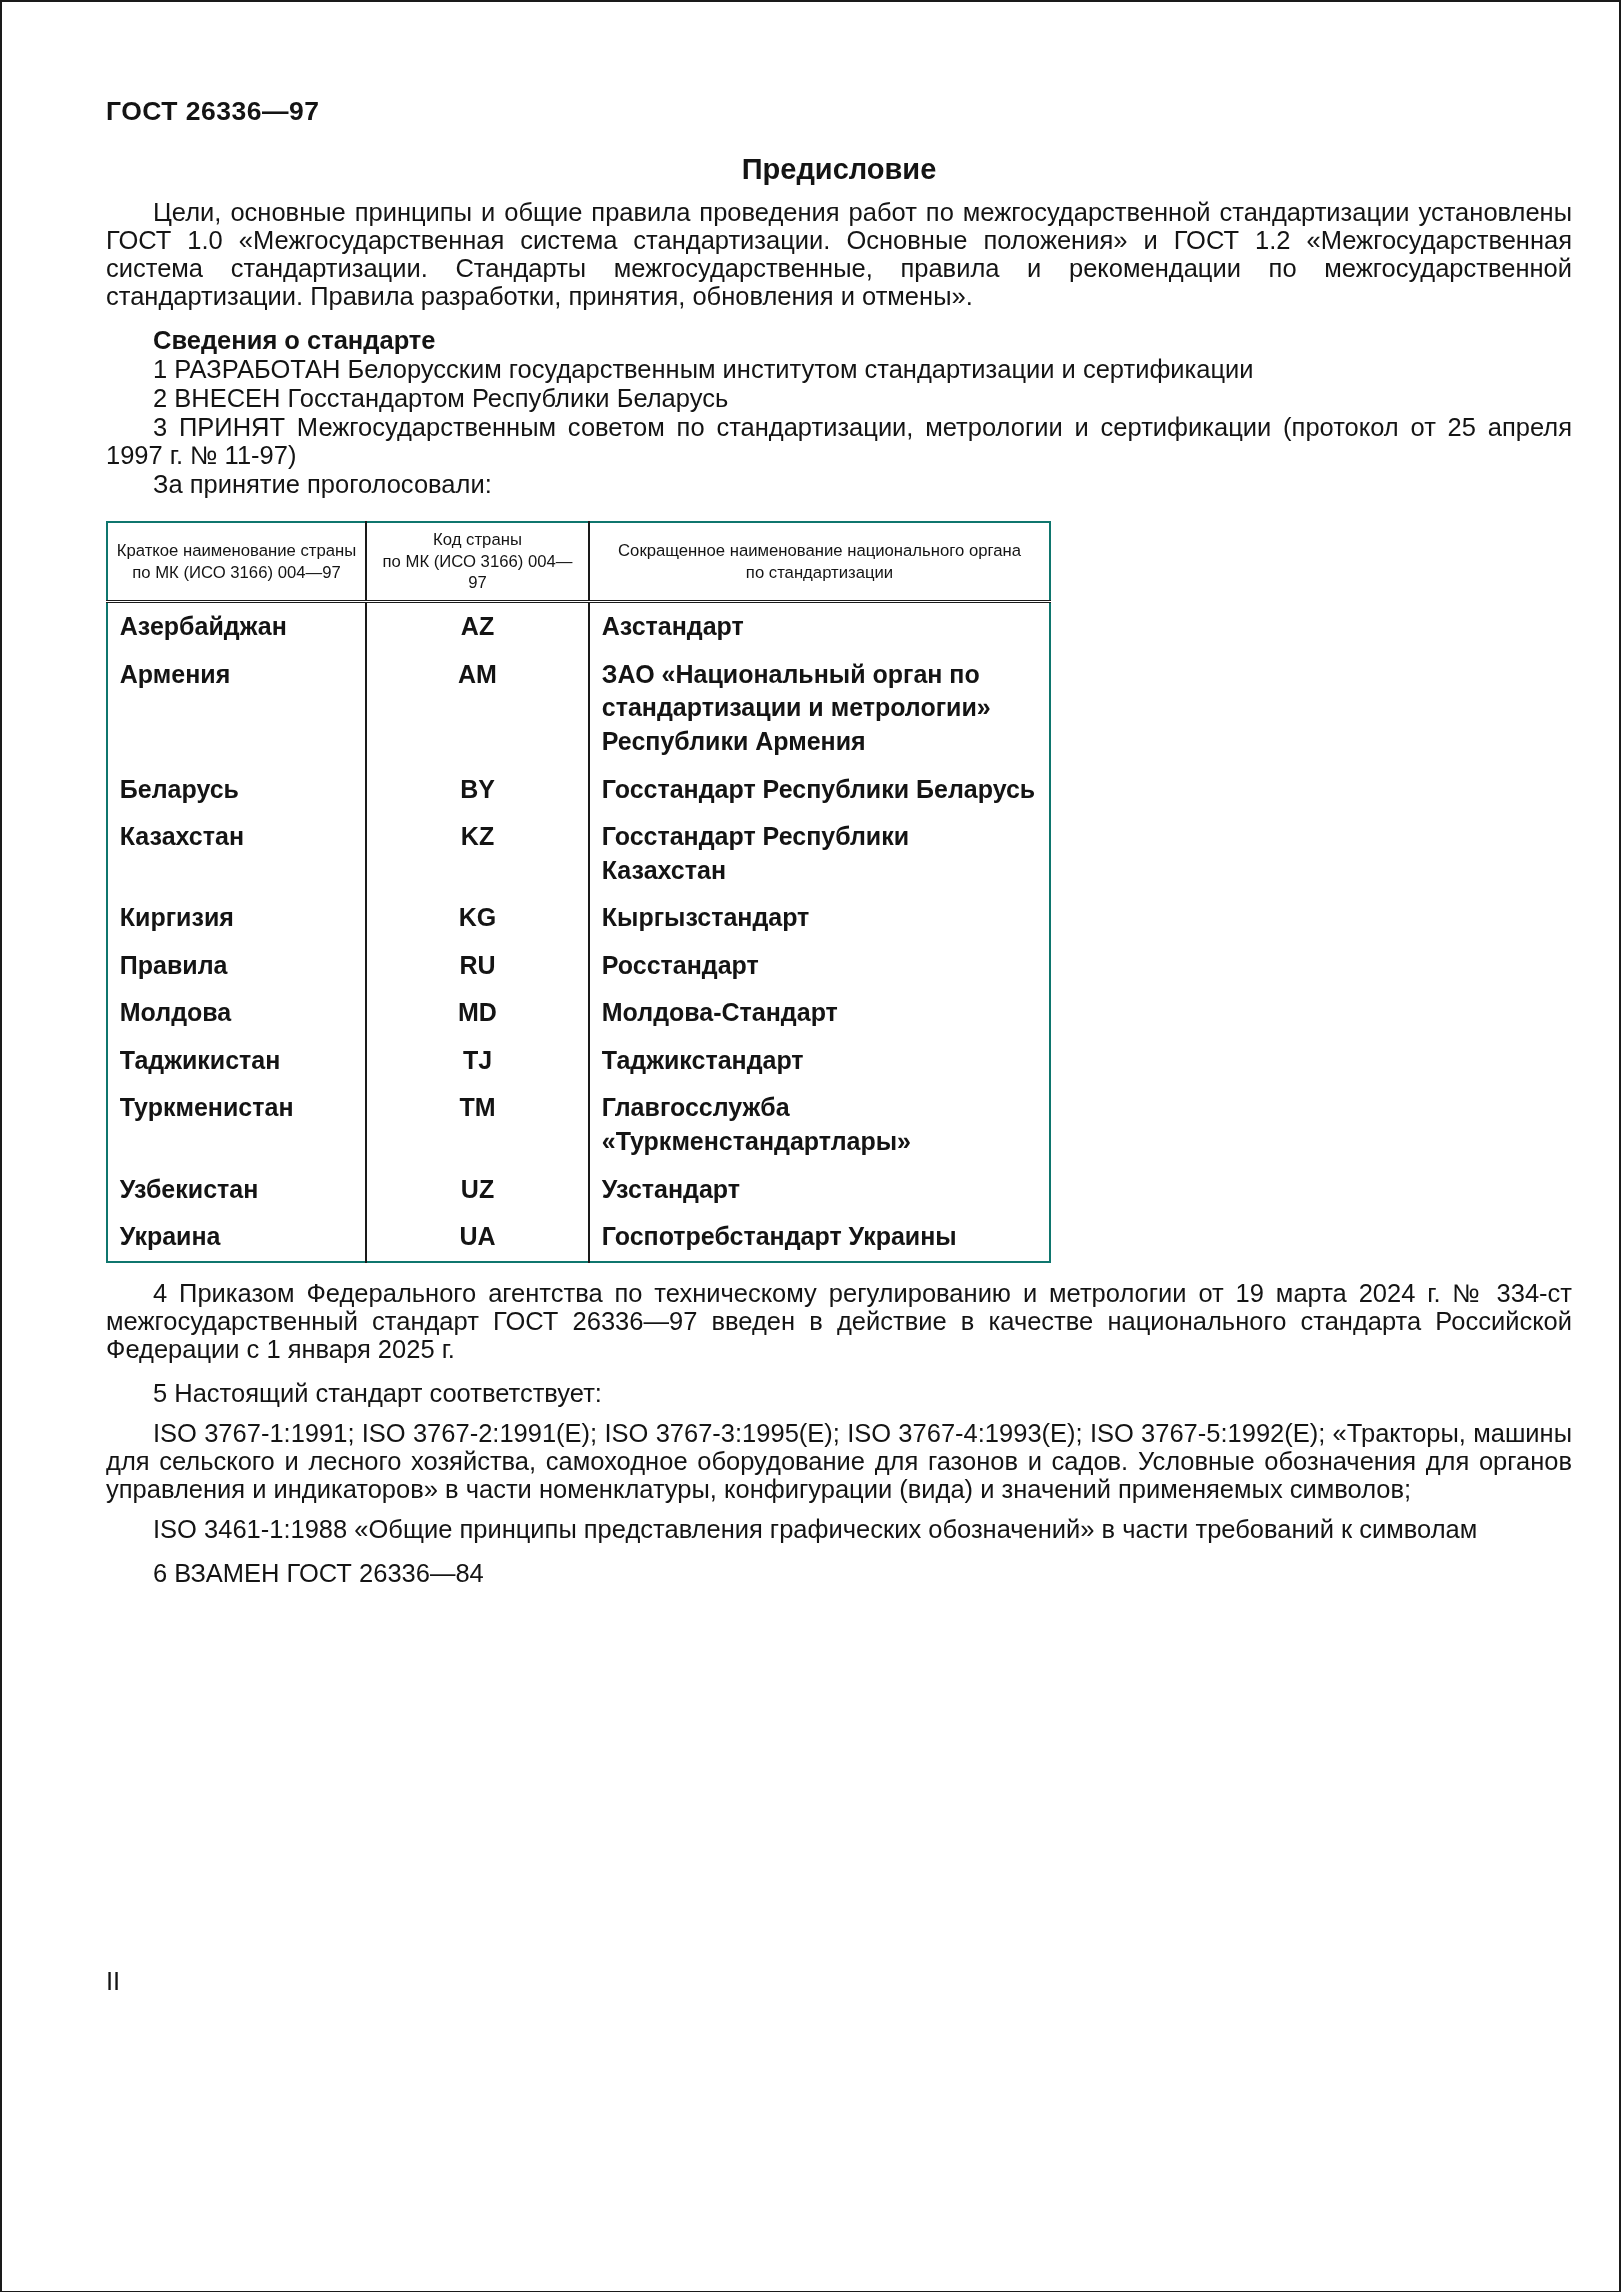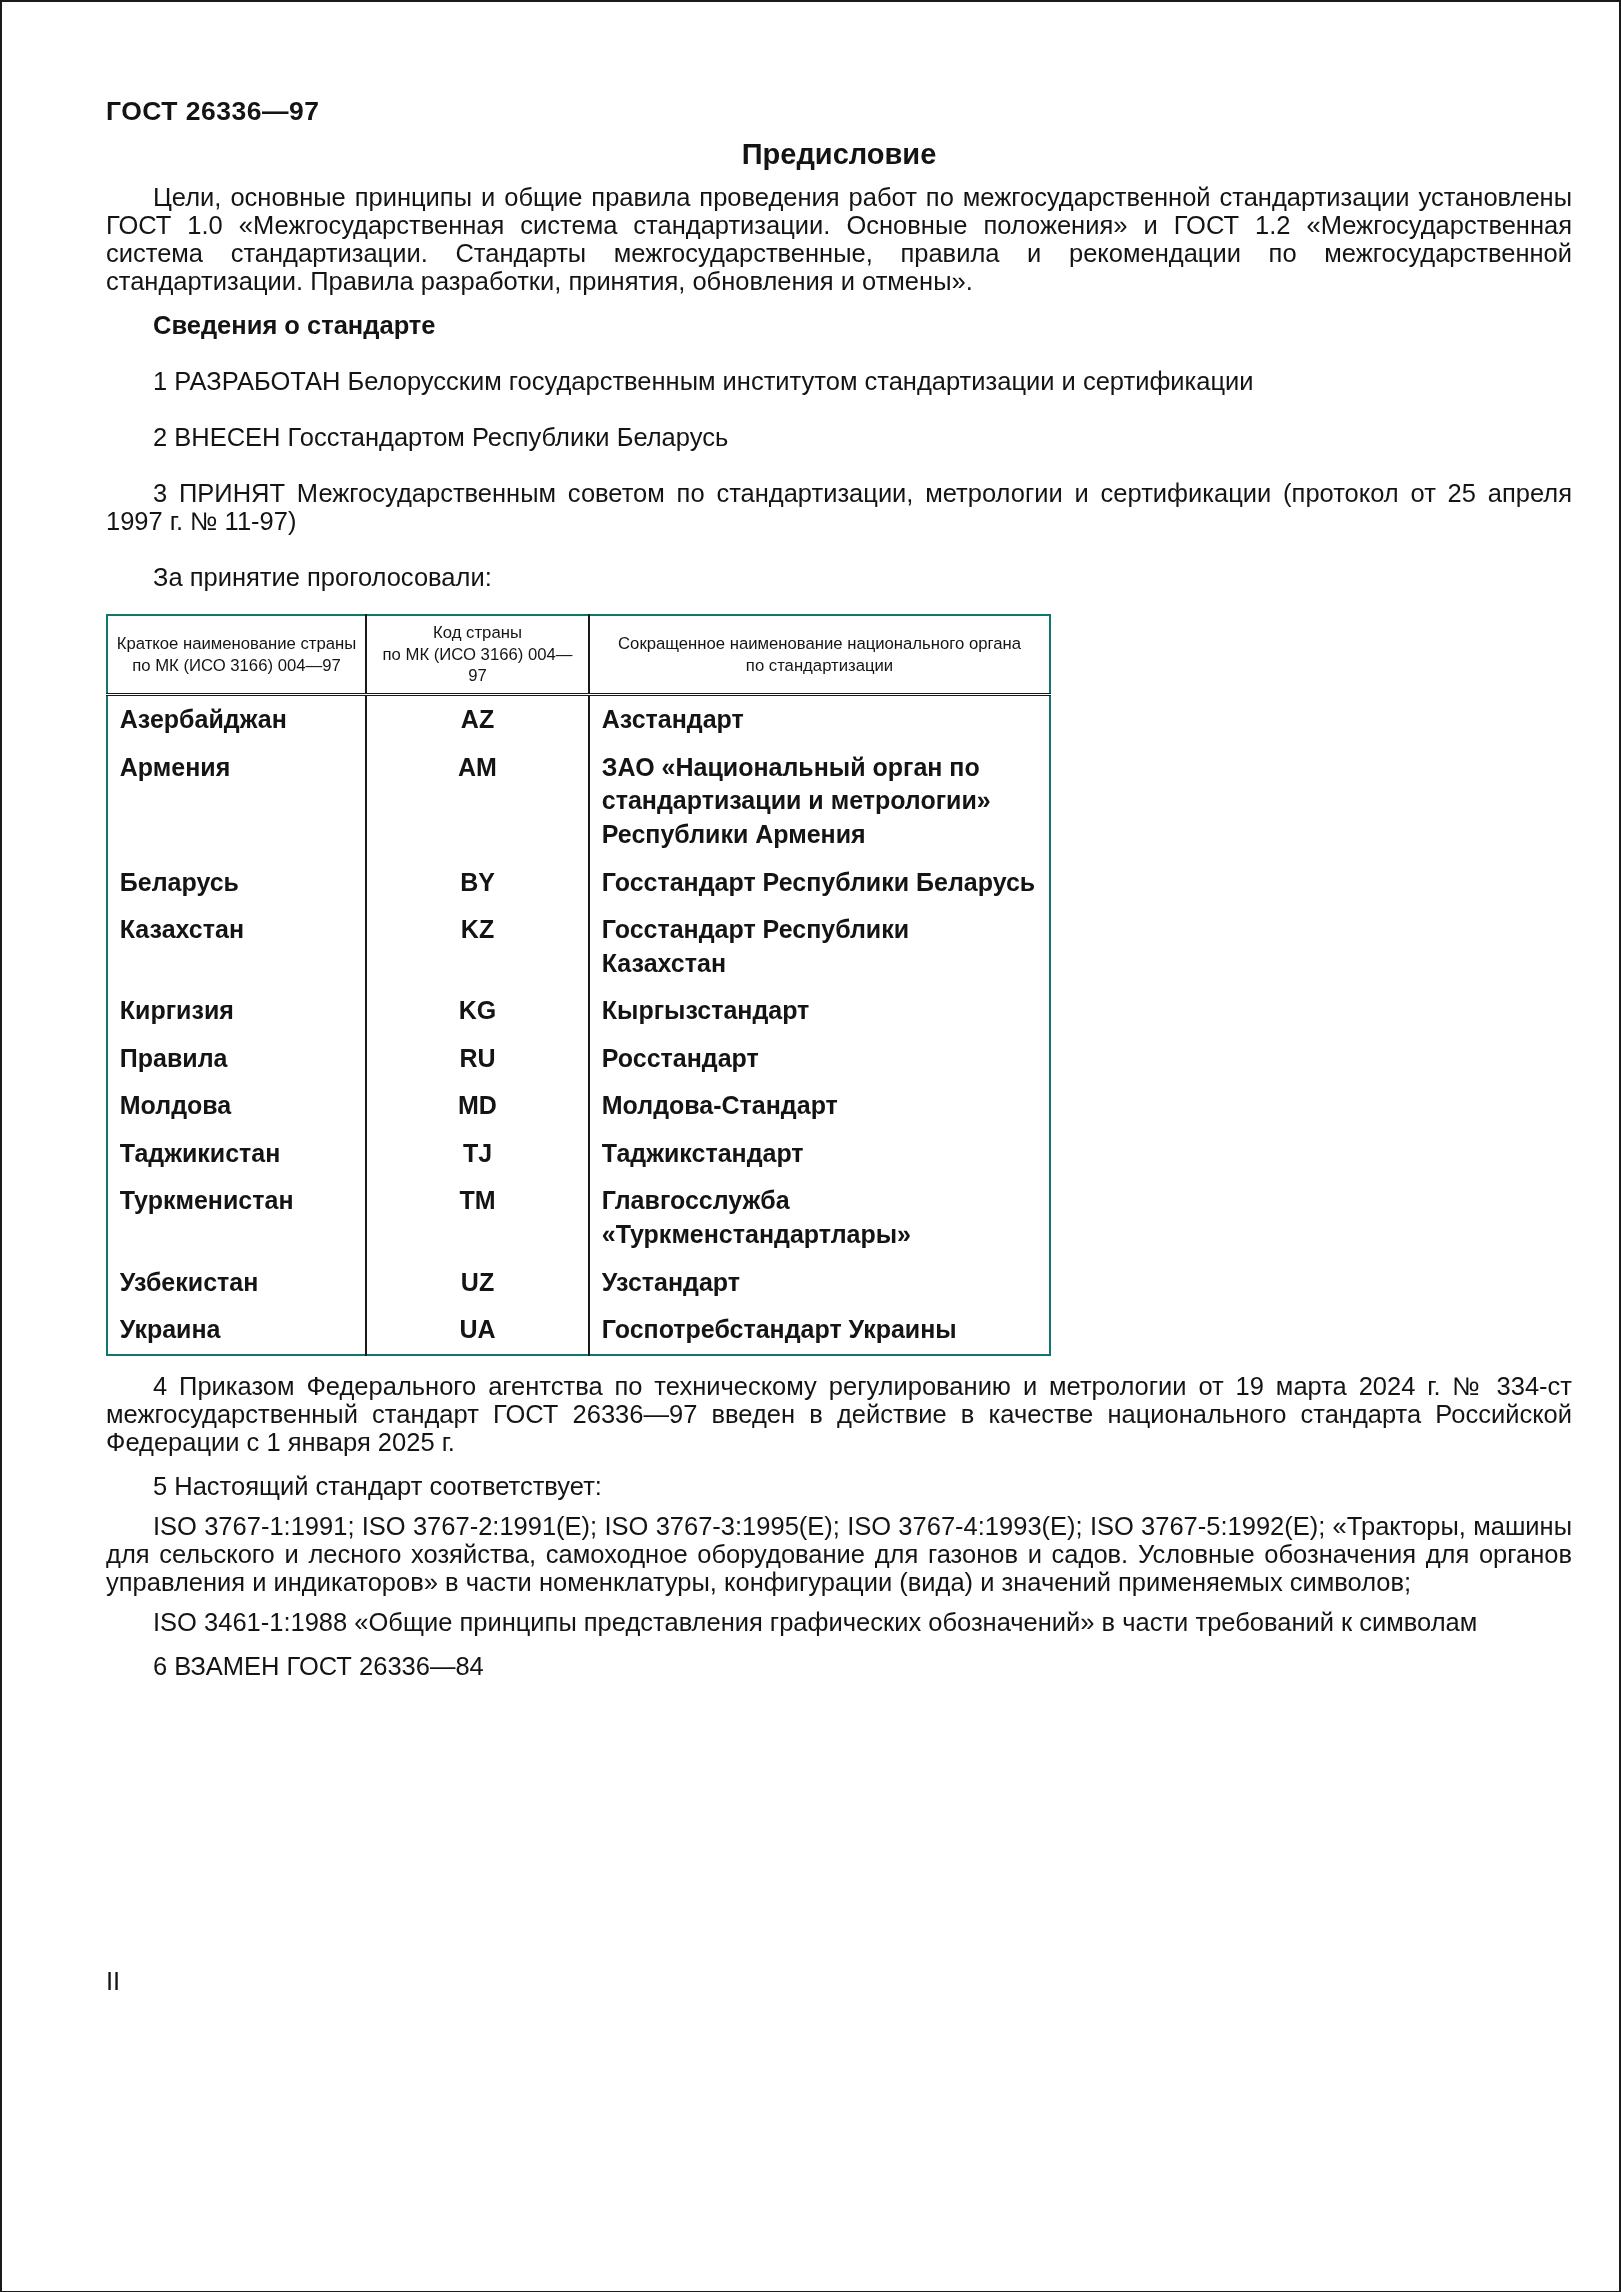--- a/index.html
+++ b/index.html
@@ -20,40 +20,40 @@
   .doc-number {
     font-size: 26.5px;
     font-weight: bold;
     letter-spacing: 0.5px;
   }
 
   .page-title {
     text-align: center;
     font-size: 29px;
     font-weight: bold;
-    margin-top: 11px;
+    margin-top: 26px;
   }
 
   .body-text {
     font-size: 25.5px;
     line-height: 28px;
     text-align: justify;
   }
 
   .para { text-indent: 47px; }
 
   .intro { margin-top: 12px; }
 
   .subheading {
     font-weight: bold;
     margin-top: 15.7px;
     text-align: left;
   }
 
-  .item { margin-top: 28px; }
+  .item { margin-top: 1px; }
   .block { margin-top: 16px; }
   .cont  { margin-top: 12px; }
 
   .vote-table {
     border-collapse: collapse;
     margin-top: 23.5px;
     width: 943px;
     table-layout: fixed;
     border: 2px solid #0f766e;
   }

